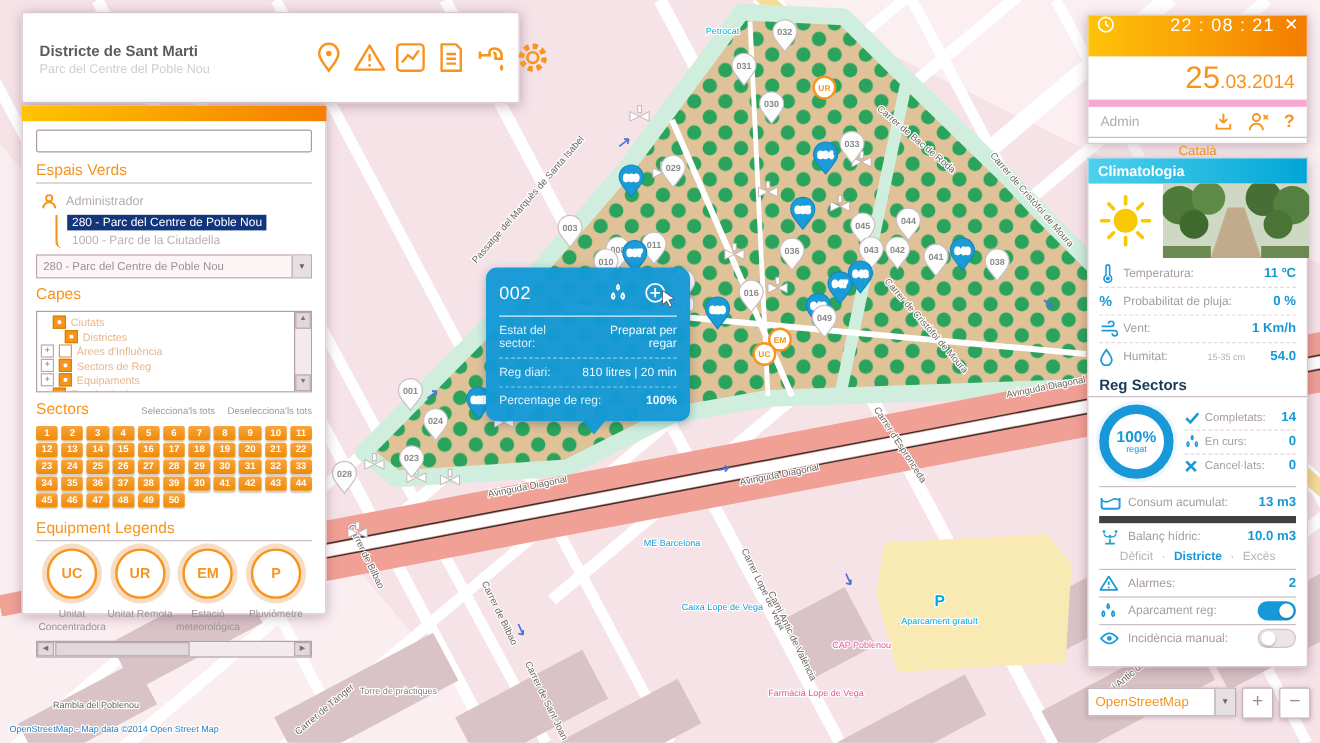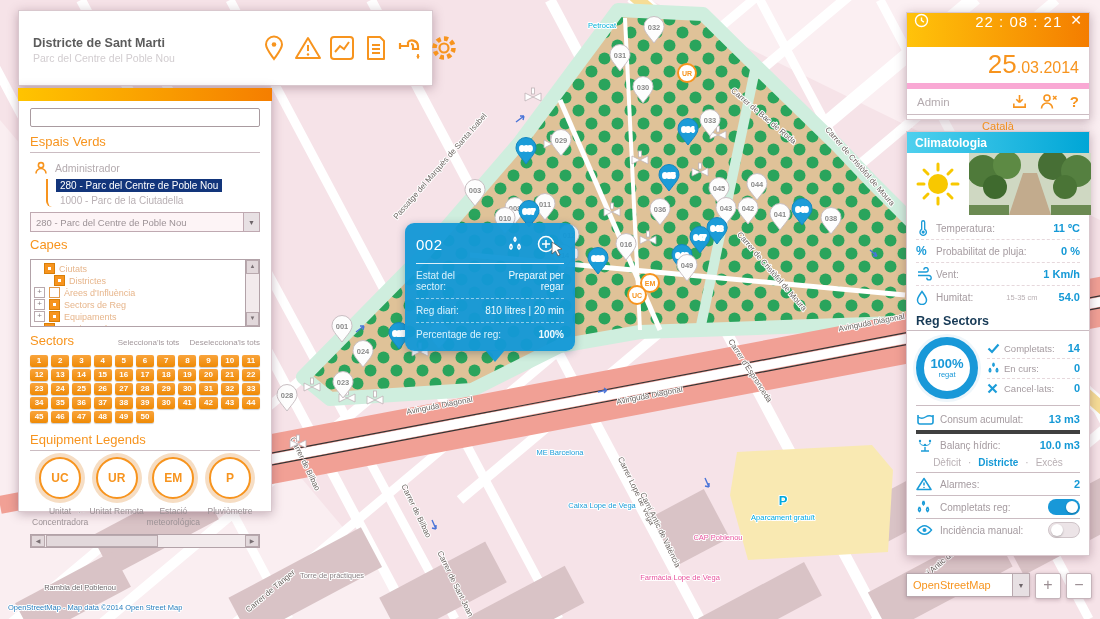--- a/index.html
+++ b/index.html
@@ -832,21 +832,21 @@
               <line x1="1.5" y1="1.5" x2="9.5" y2="9.5"></line>
               <line x1="9.5" y1="1.5" x2="1.5" y2="9.5"></line>
             </svg>
           </span>
         <span class="clabel">Cancel·lats:</span>
         <span class="cvalue">0</span>
       </div>
     </div>
   </div>
   <div id="reg-rows">
-    <div class="rrow" style="border-bottom:4px solid #404040;">
+    <div class="rrow" style="border-bottom:6px solid #404040;">
       <span class="cicon">
           <svg width="19" height="14" viewBox="0 0 19 14" fill="none" stroke="currentColor" stroke-width="1.6">
             <path d="M2,3 v7 a2,2 0 0 0 2,2 h11 a2,2 0 0 0 2,-2 v-7"></path>
             <path d="M2,5 q4,2.5 7.5,0 q4,-2.5 7.5,0" stroke-width="1.3"></path>
           </svg>
         </span>
       <span class="clabel">Consum acumulat:</span>
       <span class="cvalue">13 m3</span>
     </div>
     <div class="rrow">
@@ -881,21 +881,21 @@
       <span class="cvalue">2</span>
     </div>
     <div class="rrow" style="border-bottom:1px solid #cbbcc2;">
       <span class="cicon">
           <svg width="15" height="14" viewBox="0 0 13 12" fill="none" stroke="currentColor" stroke-width="1.2">
             <path d="M6.5,.8 q1.6,2.4 0,3.5 q-1.6,-1.1 0,-3.5"></path>
             <path d="M3,6 q1.8,2.7 0,4 q-1.8,-1.3 0,-4"></path>
             <path d="M10,6 q1.8,2.7 0,4 q-1.8,-1.3 0,-4"></path>
           </svg>
         </span>
-      <span class="clabel">Completats reg:</span>
+      <span class="clabel">Aparcament reg:</span>
       <span class="toggle on">
           <span class="knob"></span>
         </span>
     </div>
     <div class="rrow">
       <span class="cicon">
           <svg width="17" height="12" viewBox="0 0 17 12" fill="none" stroke="currentColor" stroke-width="1.4">
             <path d="M1.5,6 q7,-8.5 14,0 q-7,8.5 -14,0 Z"></path>
             <circle cx="8.5" cy="6" r="2" fill="currentColor" stroke="none"></circle>
           </svg>

